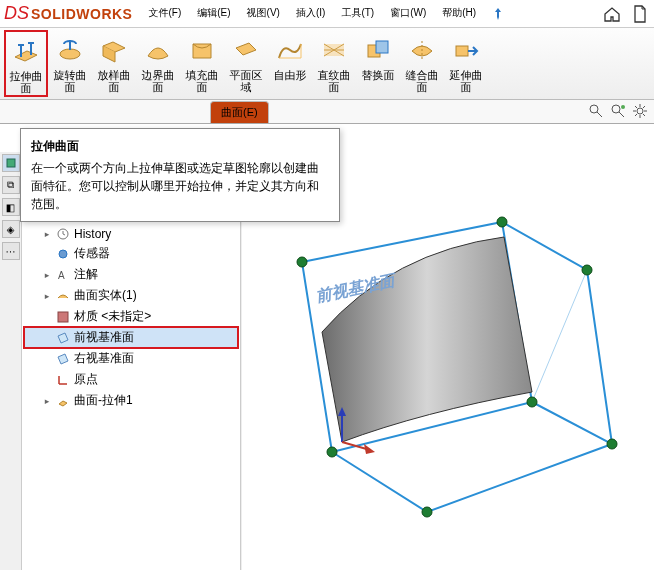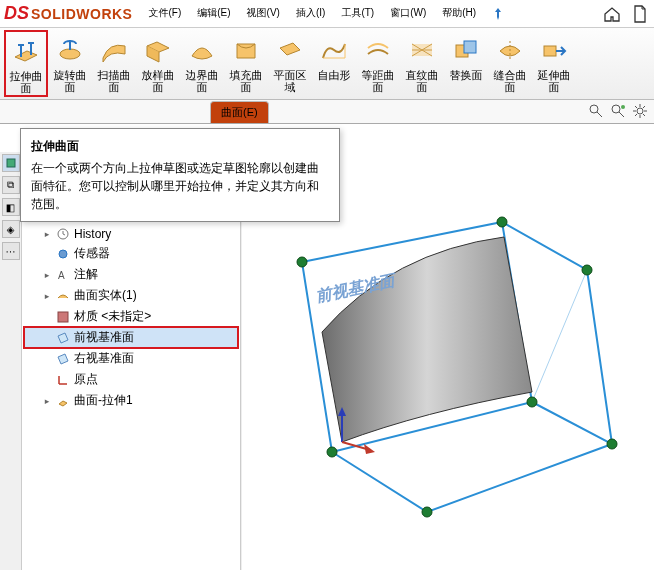--- a/index.html
+++ b/index.html
@@ -1,21 +1,21 @@
 <!DOCTYPE html>
 <html><head>
 <meta charset="utf-8">
 <style>
 * { box-sizing: border-box; margin: 0; padding: 0; font-family: "Microsoft YaHei", Arial, sans-serif; }
 body { width: 654px; height: 570px; background: #fff; overflow: hidden; position: relative; }
 
 
 .title-bar { height: 28px; background: #fff; border-bottom: 1px solid #ccc; display: flex; align-items: center; padding: 0 4px; }
 .logo { display: flex; align-items: center; gap: 2px; }
-.logo-ds { color: #d71920; font-weight: bold; font-style: italic; font-size: 18px; }
+.logo-ds { color: #d71920; font-weight: normal; font-style: italic; font-size: 18px; }
 .logo-text { color: #c2410c; font-weight: bold; letter-spacing: 0.5px; font-size: 14px; }
 .menu-bar { display: flex; gap: 8px; margin-left: 12px; font-size: 10px; }
 .menu-item { padding: 2px 4px; cursor: pointer; }
 .title-right { margin-left: auto; display: flex; gap: 8px; align-items: center; }
 .title-icon { width: 20px; height: 20px; display: flex; align-items: center; justify-content: center; }
 
 
 .ribbon { height: 72px; background: linear-gradient(#fdfdfd, #eee); border-bottom: 1px solid #bbb; display: flex; padding: 2px 4px; }
 .ribbon-btn { width: 44px; display: flex; flex-direction: column; align-items: center; justify-content: flex-start; padding-top: 4px; font-size: 11px; text-align: center; cursor: pointer; border: 1px solid transparent; }
 .ribbon-btn.highlighted { border: 2px solid #d71920; }
@@ -112,28 +112,20 @@
           <ellipse cx="15" cy="18" rx="10" ry="5" fill="#f6c36a" stroke="#b58630"></ellipse>
           <path d="M15 4 v10" stroke="#2a76c4" stroke-width="2"></path>
           <path d="M9 8 a6 3 0 0 1 12 0" fill="none" stroke="#2a76c4" stroke-width="2"></path>
         </svg>
     </span>
     <span class="ribbon-label">旋转曲面</span>
   </div>
   <div class="ribbon-btn">
     <span class="ribbon-icon">
       <svg width="30" height="30" viewBox="0 0 30 30">
-          <path d="M4 22 Q10 6 26 10 L26 18 Q10 14 4 26 Z" fill="#f6c36a" stroke="#b58630"></path>
-        </svg>
-    </span>
-    <span class="ribbon-label">扫描曲面</span>
-  </div>
-  <div class="ribbon-btn">
-    <span class="ribbon-icon">
-      <svg width="30" height="30" viewBox="0 0 30 30">
           <path d="M4 10 L14 6 L26 12 L16 16 Z" fill="#f6c36a" stroke="#b58630"></path>
           <path d="M4 10 L4 20 L16 26 L16 16" fill="#efb95a" stroke="#b58630"></path>
         </svg>
     </span>
     <span class="ribbon-label">放样曲面</span>
   </div>
   <div class="ribbon-btn">
     <span class="ribbon-icon">
       <svg width="30" height="30" viewBox="0 0 30 30">
           <path d="M5 20 Q15 4 25 20 Q15 26 5 20 Z" fill="#f6c36a" stroke="#b58630"></path>
@@ -159,29 +151,20 @@
     <span class="ribbon-label">平面区域</span>
   </div>
   <div class="ribbon-btn">
     <span class="ribbon-icon">
       <svg width="30" height="30" viewBox="0 0 30 30">
           <path d="M4 22 Q8 8 15 14 Q22 20 26 8" fill="none" stroke="#b58630" stroke-width="2"></path>
           <path d="M4 22 L26 22 L26 8" fill="none" stroke="#f6c36a"></path>
         </svg>
     </span>
     <span class="ribbon-label">自由形</span>
-  </div>
-  <div class="ribbon-btn">
-    <span class="ribbon-icon">
-      <svg width="30" height="30" viewBox="0 0 30 30">
-          <path d="M5 18 Q15 10 25 18" fill="none" stroke="#b58630" stroke-width="2"></path>
-          <path d="M5 12 Q15 4 25 12" fill="none" stroke="#f6c36a" stroke-width="2"></path>
-        </svg>
-    </span>
-    <span class="ribbon-label">等距曲面</span>
   </div>
   <div class="ribbon-btn">
     <span class="ribbon-icon">
       <svg width="30" height="30" viewBox="0 0 30 30">
           <path d="M5 20 L25 8 M5 14 L25 14 M5 8 L25 20" stroke="#b58630"></path>
           <rect x="5" y="8" width="20" height="12" fill="#f6c36a" opacity="0.4"></rect>
         </svg>
     </span>
     <span class="ribbon-label">直纹曲面</span>
   </div>

